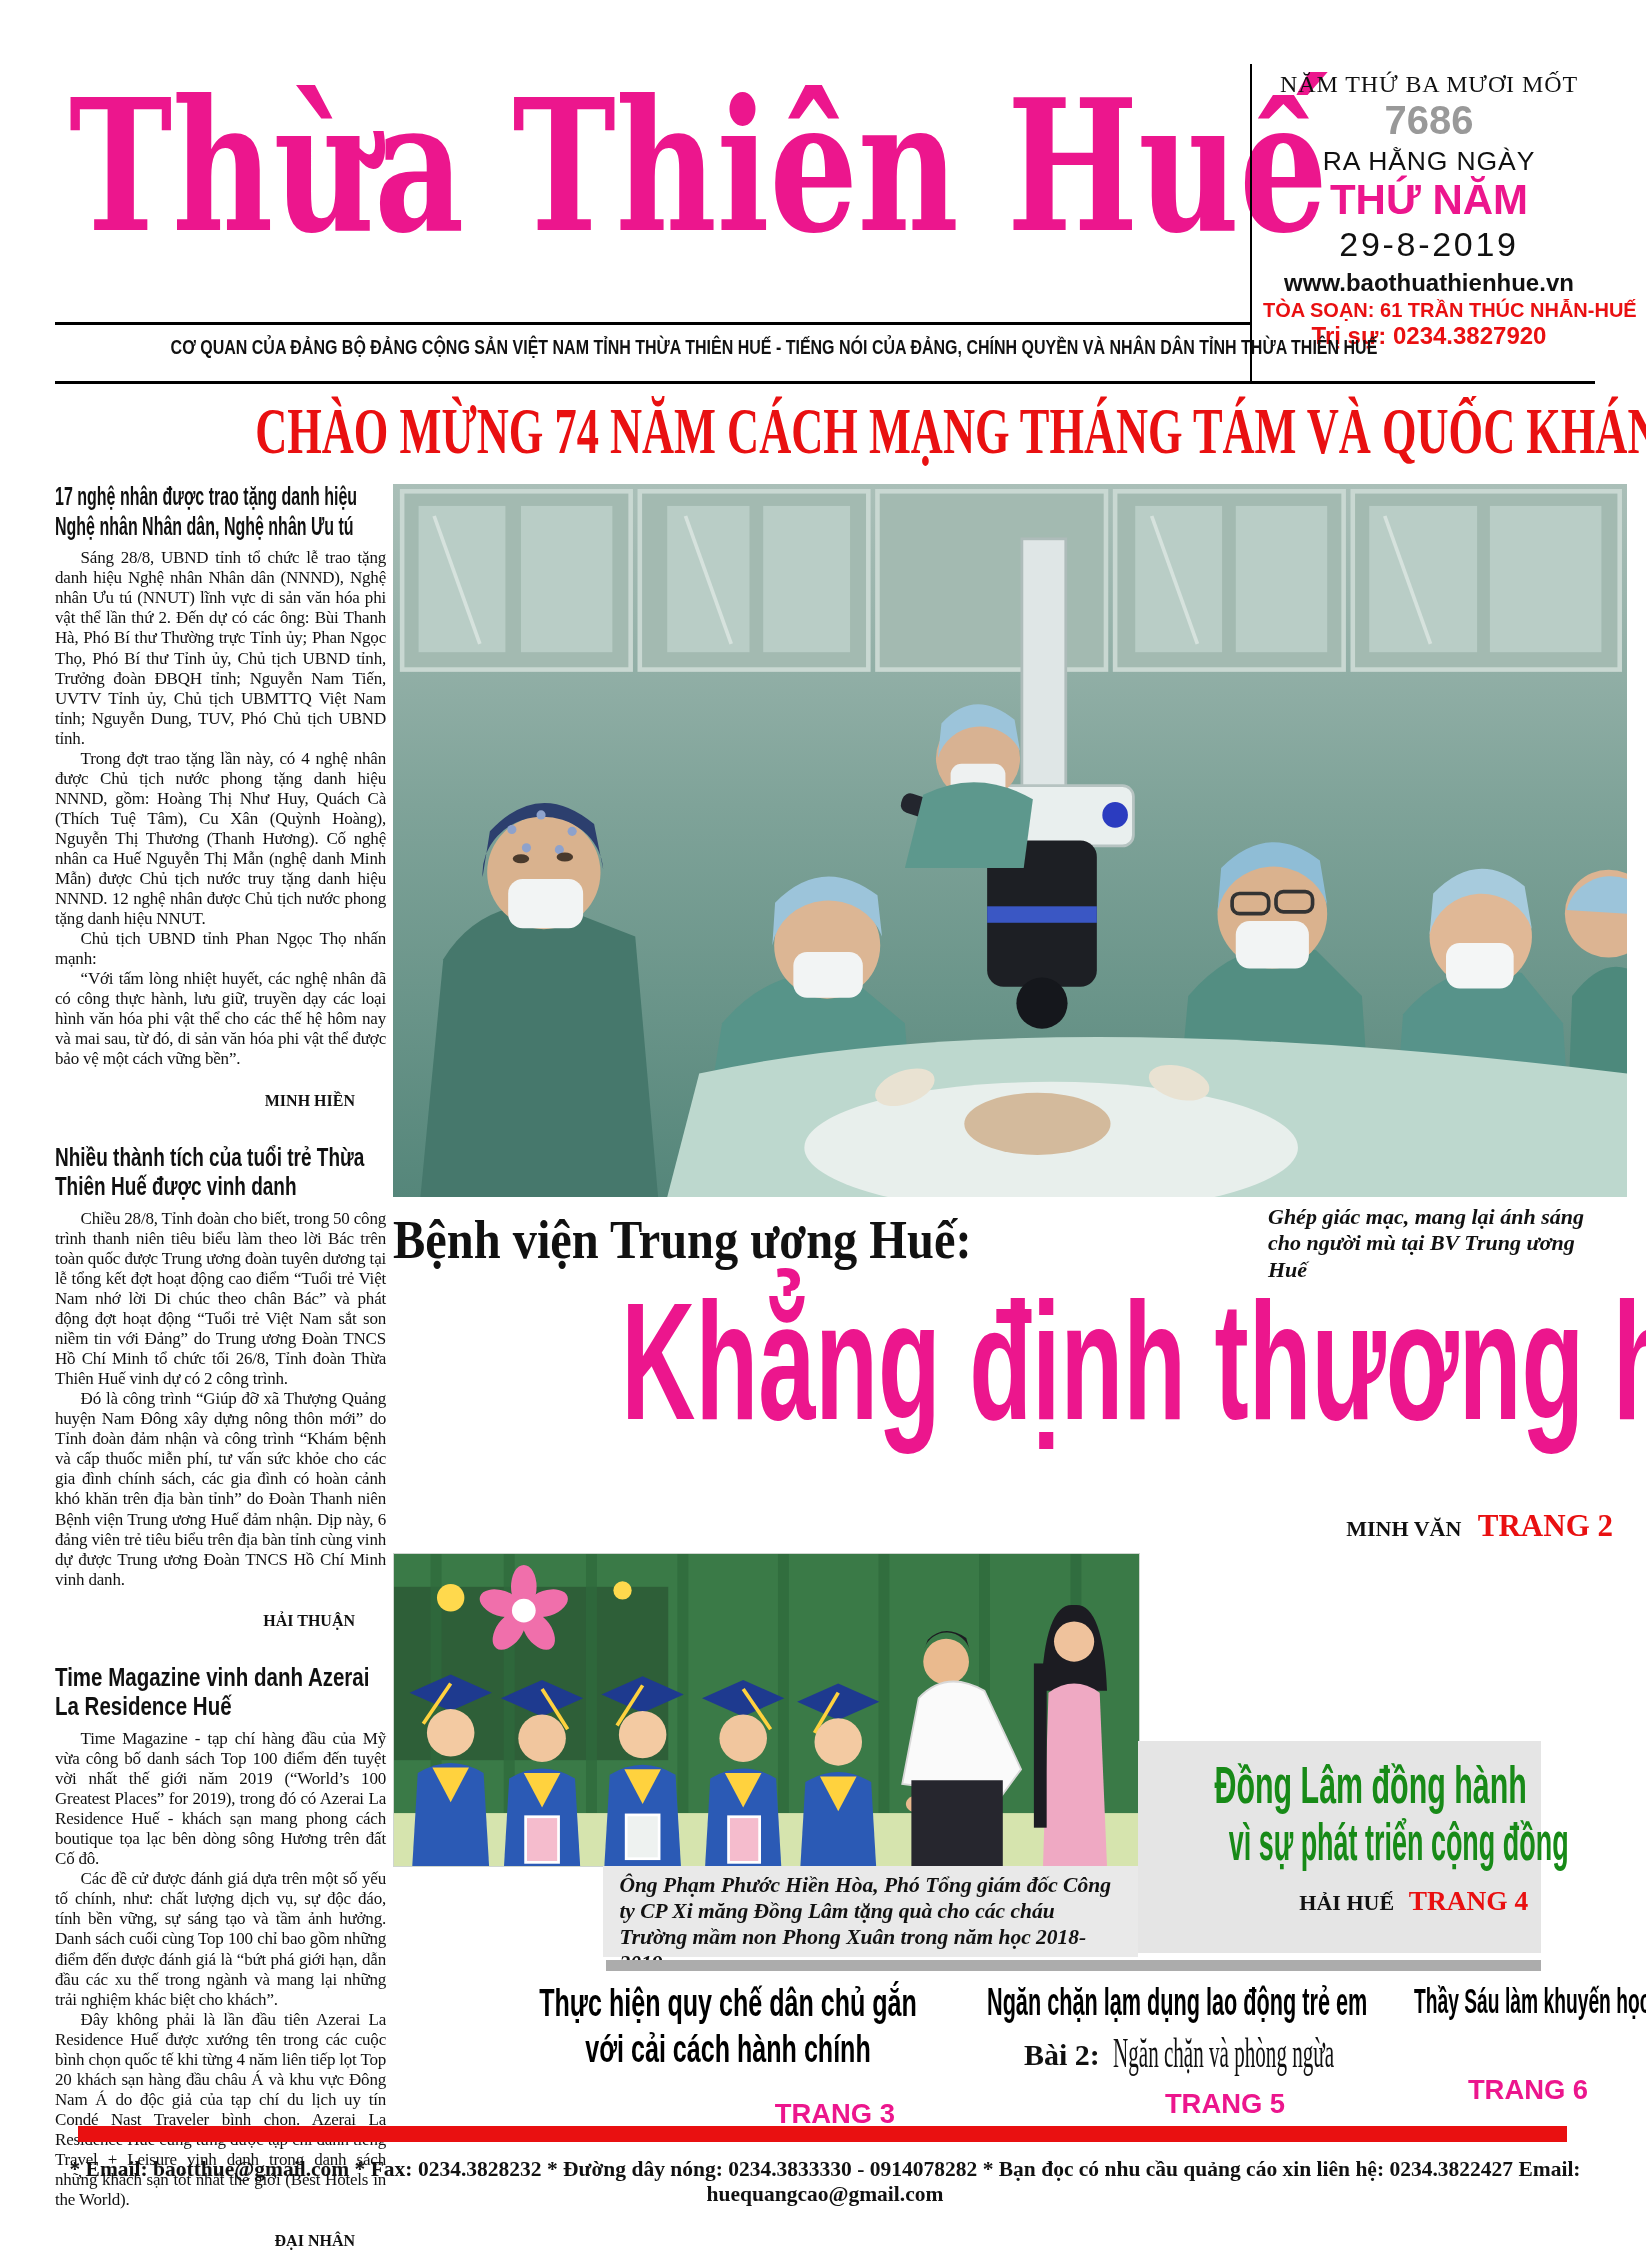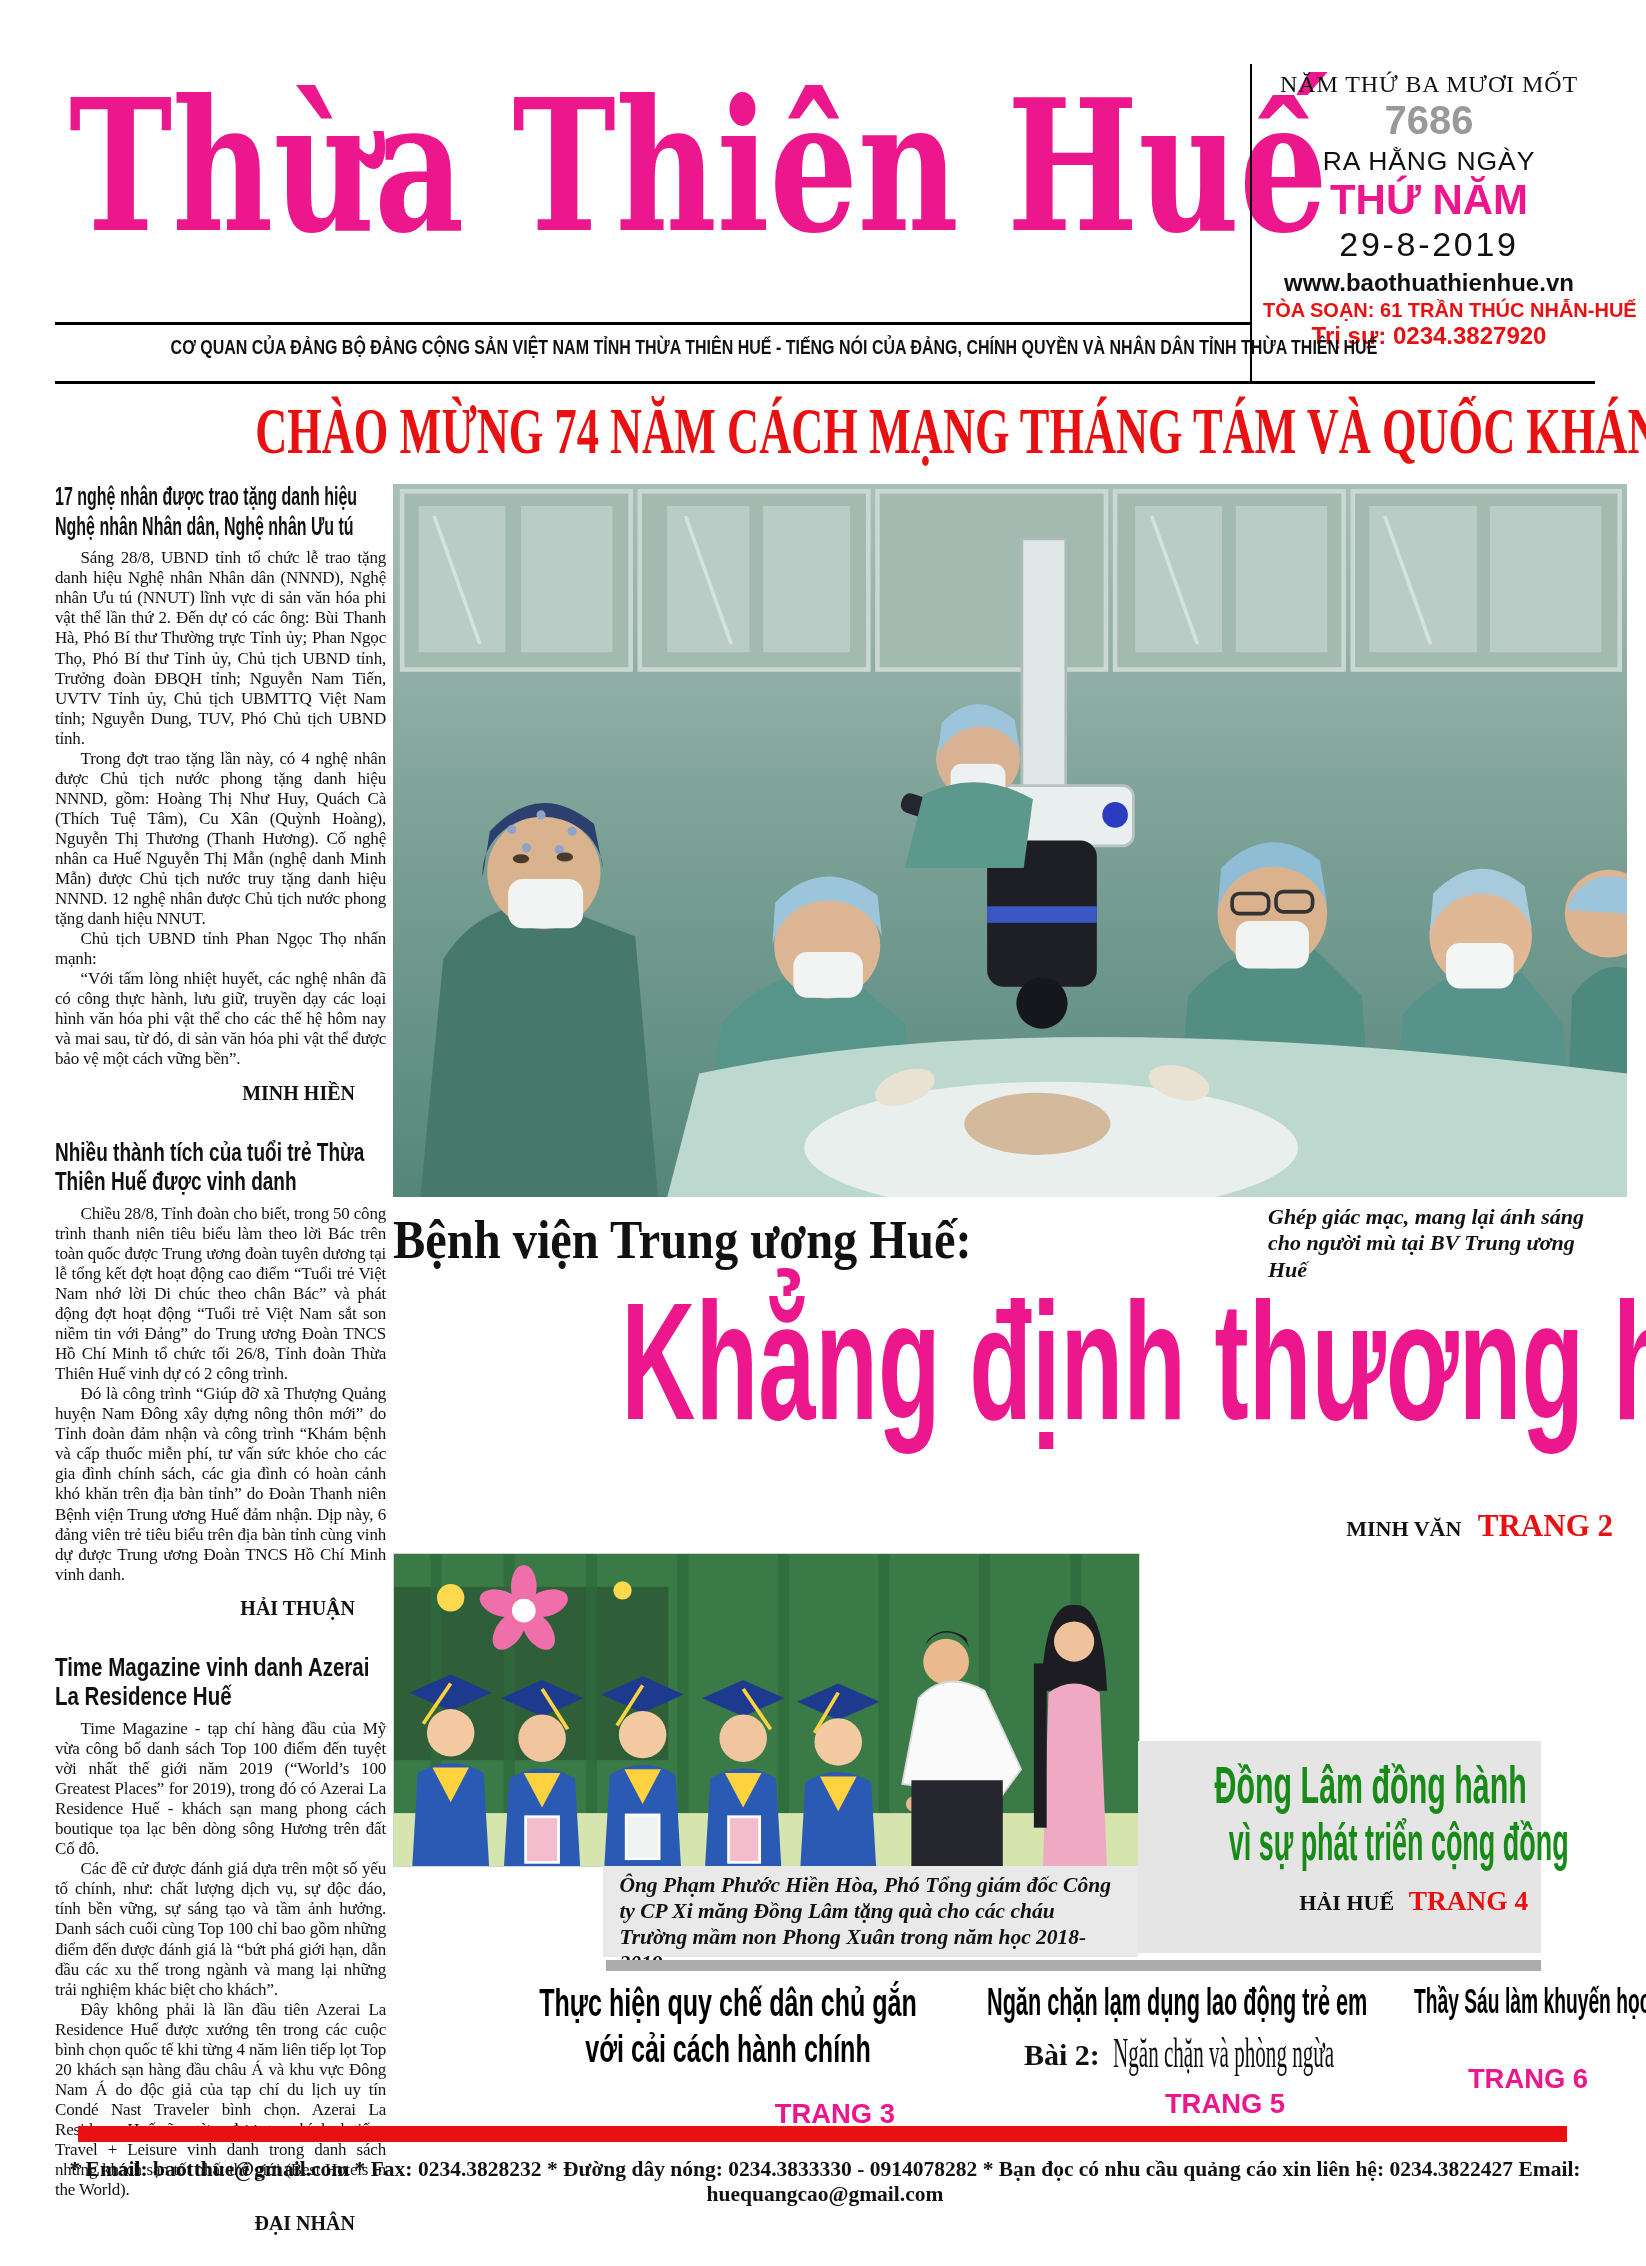--- a/index.html
+++ b/index.html
@@ -9,21 +9,21 @@
   .sans{font-family:"Liberation Sans",sans-serif;}
   .serif{font-family:"Liberation Serif",serif;}
   .cx{display:block;white-space:nowrap;transform-origin:0 0;}
   .cxc{display:block;white-space:nowrap;text-align:center;transform-origin:50% 0;}
   .rule{background:#000;}
   .pink{color:#EC168D;}
   .red{color:#E91011;}
   .green{color:#178A17;}
   .body-text p{margin:0;text-indent:25.6px;text-align:justify;
      font-size:17px;line-height:1.18;letter-spacing:-0.2px;}
-  .byline{text-align:right;padding-right:31px;font-weight:bold;font-size:20px;margin-top:12px;}
+  .byline{text-align:right;padding-right:31px;font-weight:bold;font-size:16px;margin-top:22px;}
   .art-title{font-family:"Liberation Sans",sans-serif;font-weight:bold;line-height:1.18;
      transform-origin:0 0;margin-bottom:7.3px;}
   .trang{font-family:"Liberation Sans",sans-serif;font-weight:bold;font-size:27.4px;color:#EC168D;}
   .teaser-title{font-family:"Liberation Sans",sans-serif;font-weight:bold;color:#000;}
 </style>
 </head>
 <body>
 
 <div class="page">
 
@@ -302,20 +302,20 @@
     <div class="teaser-title cx" style="font-size:38px;transform:scaleX(.57);">Ngăn chặn lạm dụng lao động trẻ em</div>
     <div style="white-space:nowrap;padding-left:37px;margin-top:7.3px;">
       <span class="serif" style="font-weight:bold;font-size:30px;">Bài 2:</span>
       <span class="serif" style="display:inline-block;font-size:37px;transform:scale(.57,1.12);transform-origin:0 50%;margin-left:9.1px;">Ngăn chặn và phòng ngừa</span>
     </div>
     <div class="trang" style="text-align:center;padding-left:37px;margin-top:14px;">TRANG 5</div>
   </div>
 
   <div class="abs" style="left:1414px;top:1981px;width:228px;">
     <div class="teaser-title cx" style="font-size:35px;transform:scaleX(.55);">Thầy Sáu làm khuyến học</div>
-    <div class="trang" style="text-align:center;margin-top:42px;">TRANG 6</div>
+    <div class="trang" style="text-align:center;margin-top:53px;">TRANG 6</div>
   </div>
 
   <div class="abs" style="left:78px;top:2126px;width:1489px;height:15.5px;background:#E91011;"></div>
   <div class="abs serif" style="left:55px;top:2149px;width:1540px;text-align:center;font-weight:bold;font-size:21.5px;margin-top:8px;">* Email: baotthue@gmail.com    * Fax: 0234.3828232    * Đường dây nóng: 0234.3833330 - 0914078282    * Bạn đọc có nhu cầu quảng cáo xin liên hệ: 0234.3822427   Email: huequangcao@gmail.com</div>
 
 </div>
 
 
 </body></html>

